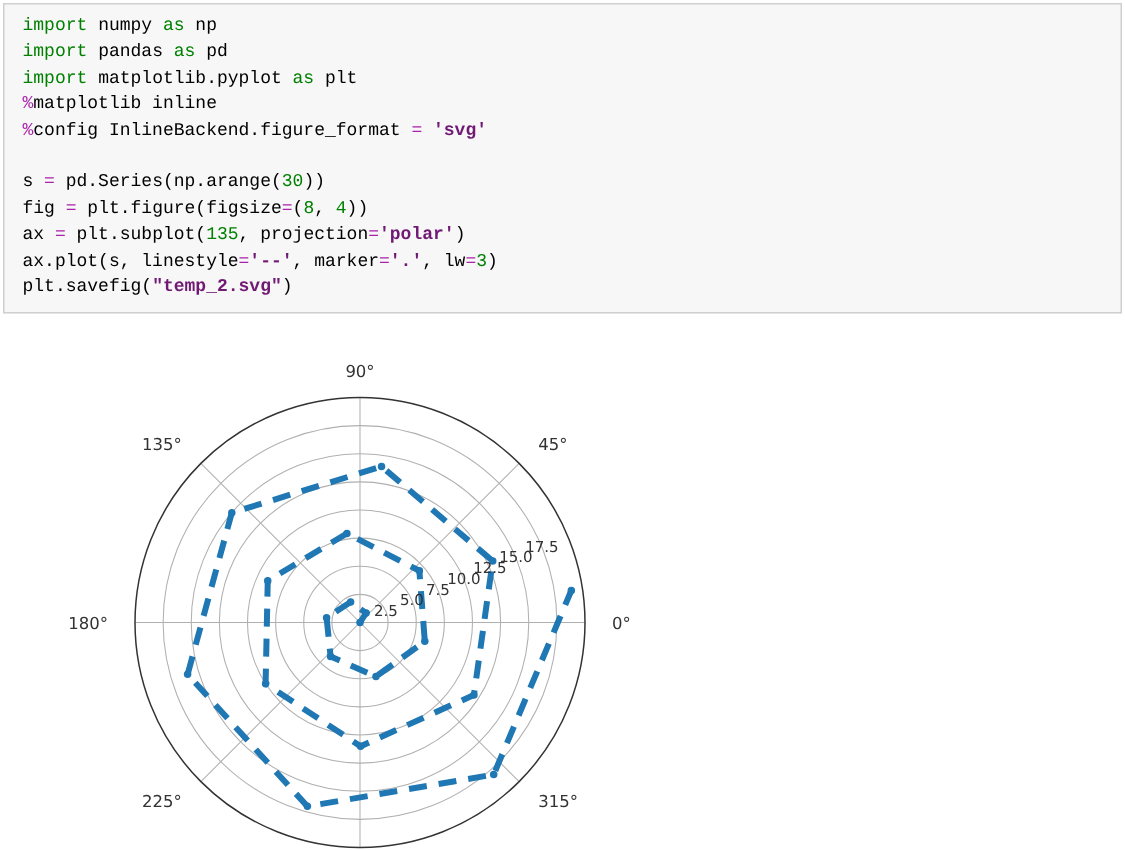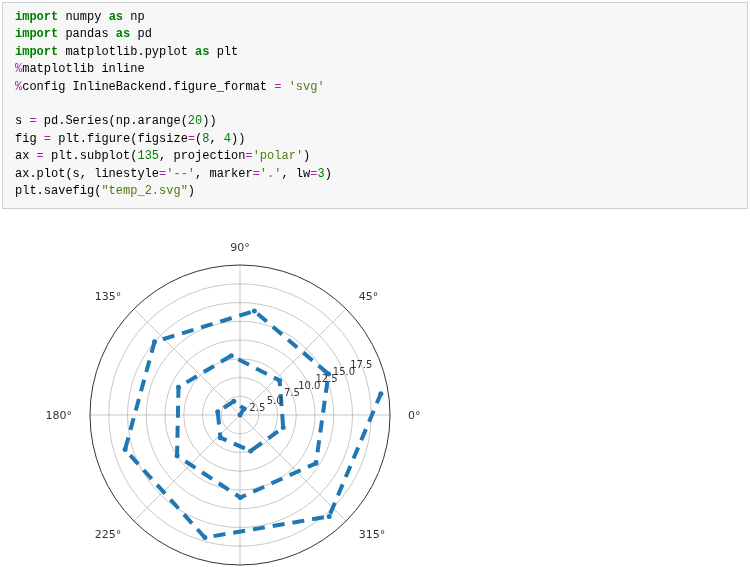--- a/index.html
+++ b/index.html
@@ -24,24 +24,24 @@
     white-space: pre;
     font-family: Consolas, "Courier New", monospace;
   }
   .code-cell::before {
     content: "";
     position: absolute;
     left: 2px; top: 6px;
     font-size: 11px; color: #303f9f;
     width: 4px;
   }
-  .kw { color: #008000; font-weight: bold; }
+  .kw { color: #008000; font-weight: normal; }
   .op { color: #aa22aa; }
   .num { color: #008000; }
-  .str { color: #4d7c0f; }
+  .str { color: #701a75; font-weight: bold; }
 
   
   .chart-wrap {
     position: relative;
     margin: 6px 0 0 30px;
     width: 440px;
     height: 388px;
   }
   svg.polar {
     width: 440px;
@@ -58,21 +58,21 @@
 </style>
 </head>
 <body>
 
 <div class="code-cell"><span><span class="kw">import</span> numpy <span class="kw">as</span> np</span>
 <span><span class="kw">import</span> pandas <span class="kw">as</span> pd</span>
 <span><span class="kw">import</span> matplotlib.pyplot <span class="kw">as</span> plt</span>
 <span><span class="op">%</span>matplotlib inline</span>
 <span><span class="op">%</span>config InlineBackend.figure_format <span class="op">=</span> <span class="str">'svg'</span></span>
 <span></span>
-<span>s <span class="op">=</span> pd.Series(np.arange(<span class="num">20</span>))</span>
+<span>s <span class="op">=</span> pd.Series(np.arange(<span class="num">30</span>))</span>
 <span>fig <span class="op">=</span> plt.figure(figsize<span class="op">=</span>(<span class="num">8</span>, <span class="num">4</span>))</span>
 <span>ax <span class="op">=</span> plt.subplot(<span class="num">135</span>, projection<span class="op">=</span><span class="str">'polar'</span>)</span>
 <span>ax.plot(s, linestyle<span class="op">=</span><span class="str">'--'</span>, marker<span class="op">=</span><span class="str">'.'</span>, lw<span class="op">=</span><span class="num">3</span>)</span>
 <span>plt.savefig(<span class="str">"temp_2.svg"</span>)</span></div>
 
 <div class="chart-wrap">
 <svg class="polar" viewBox="0 0 440 388">
   <g id="polar-root" transform="translate(210,200)">
 
     <g id="grid-circles">

